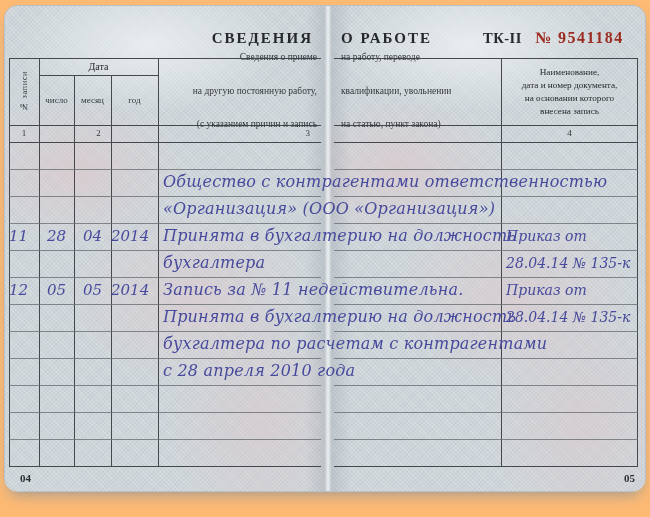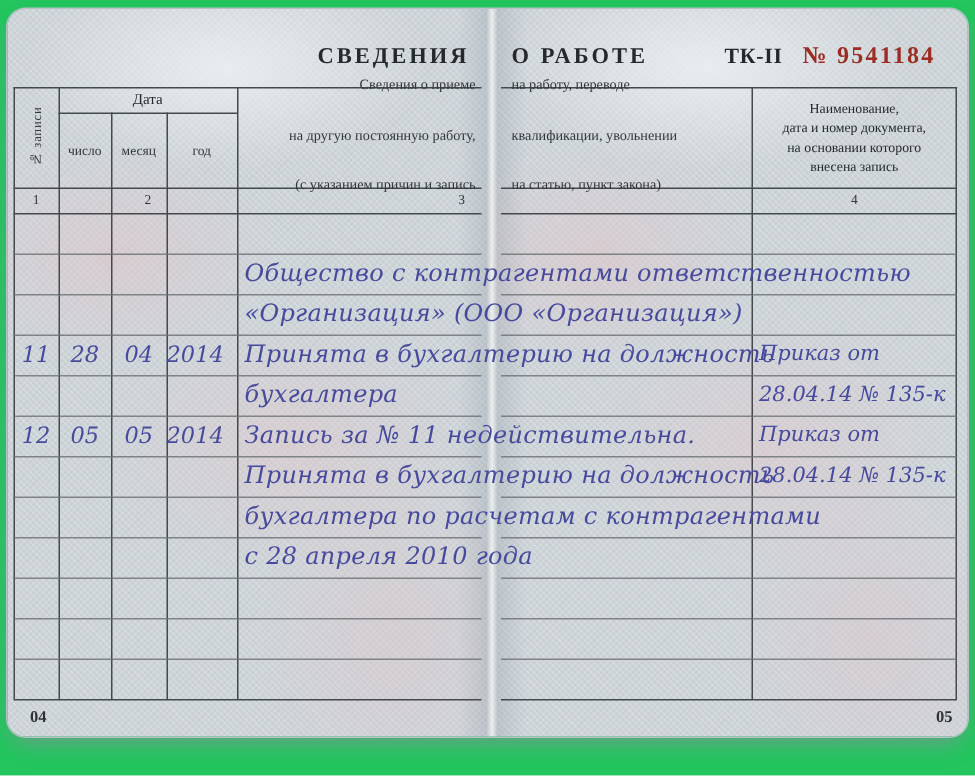--- a/index.html
+++ b/index.html
@@ -1,16 +1,16 @@
 <!DOCTYPE html>
 <html style="--ink: #474a9c; --serial: #9b2d22; --title: #26292c; --line: #45494e; --rowline: #6a6f74; --page: #ced5d9;"><head>
 <meta charset="utf-8">
 <style>
   html,body{margin:0;padding:0;background:#ffffff;}
-  .stage{position:relative;width:650px;height:517px;background:#22c55e;overflow:hidden;
+  .stage{position:relative;width:650px;height:517px;background:#fdba74;overflow:hidden;
          font-family:"Liberation Serif",serif;}
   .book{position:absolute;left:4px;top:5px;width:642px;height:487px;border-radius:13px;
         overflow:hidden;border:1px solid #b9c1c6;box-sizing:border-box;
         box-shadow:0 8px 14px -5px rgba(135,145,153,.75), inset 0 0 14px rgba(110,120,130,.28);}
   .page{position:absolute;top:0;height:100%;width:321px;background-color:#ced5d9;
         background-image:
           radial-gradient(150px 100px at 22% 34%, rgba(223,197,201,.55), rgba(223,197,201,0) 72%),
           radial-gradient(170px 120px at 58% 60%, rgba(224,199,203,.50), rgba(224,199,203,0) 72%),
           radial-gradient(130px 160px at 80% 86%, rgba(221,196,200,.45), rgba(221,196,200,0) 72%),
           radial-gradient(180px 90px at 45% 8%, rgba(236,241,243,.85), rgba(236,241,243,0) 75%),
@@ -46,21 +46,21 @@
   .n4{left:496px;width:137px;}
   .pageno{top:464px;height:16px;line-height:16px;font-weight:bold;font-size:11px;color:#2e3236;}
   .pageno-left{left:15px;} .pageno-right{left:604px;width:26px;text-align:right;}
   
   .gline{position:absolute;background:var(--line,#45494e);}
   .gline.row{background:var(--rowline,#6a6f74);opacity:.8;}
   
   .entry-row{position:absolute;left:0;width:642px;height:27px;
              font-family:"DejaVu Serif",serif;font-style:italic;color:var(--ink,#474a9c);}
   .cell{position:absolute;top:0;height:27px;line-height:26px;white-space:nowrap;}
-  .c-no{left:4px;width:30px;text-align:center;font-size:15px;}
+  .c-no{left:4px;width:30px;font-size:15px;}
   .c-day{left:34px;width:35px;text-align:center;font-size:15px;}
   .c-month{left:69px;width:37px;text-align:center;font-size:15px;}
   .c-year{left:106px;width:47px;text-align:left;font-size:15px;}
   .c-text{left:158px;width:336px;font-size:16px;letter-spacing:.2px;}
   .c-doc{left:501px;width:130px;font-size:14px;}
 </style>
 </head>
 <body>
 
 <div class="stage">

